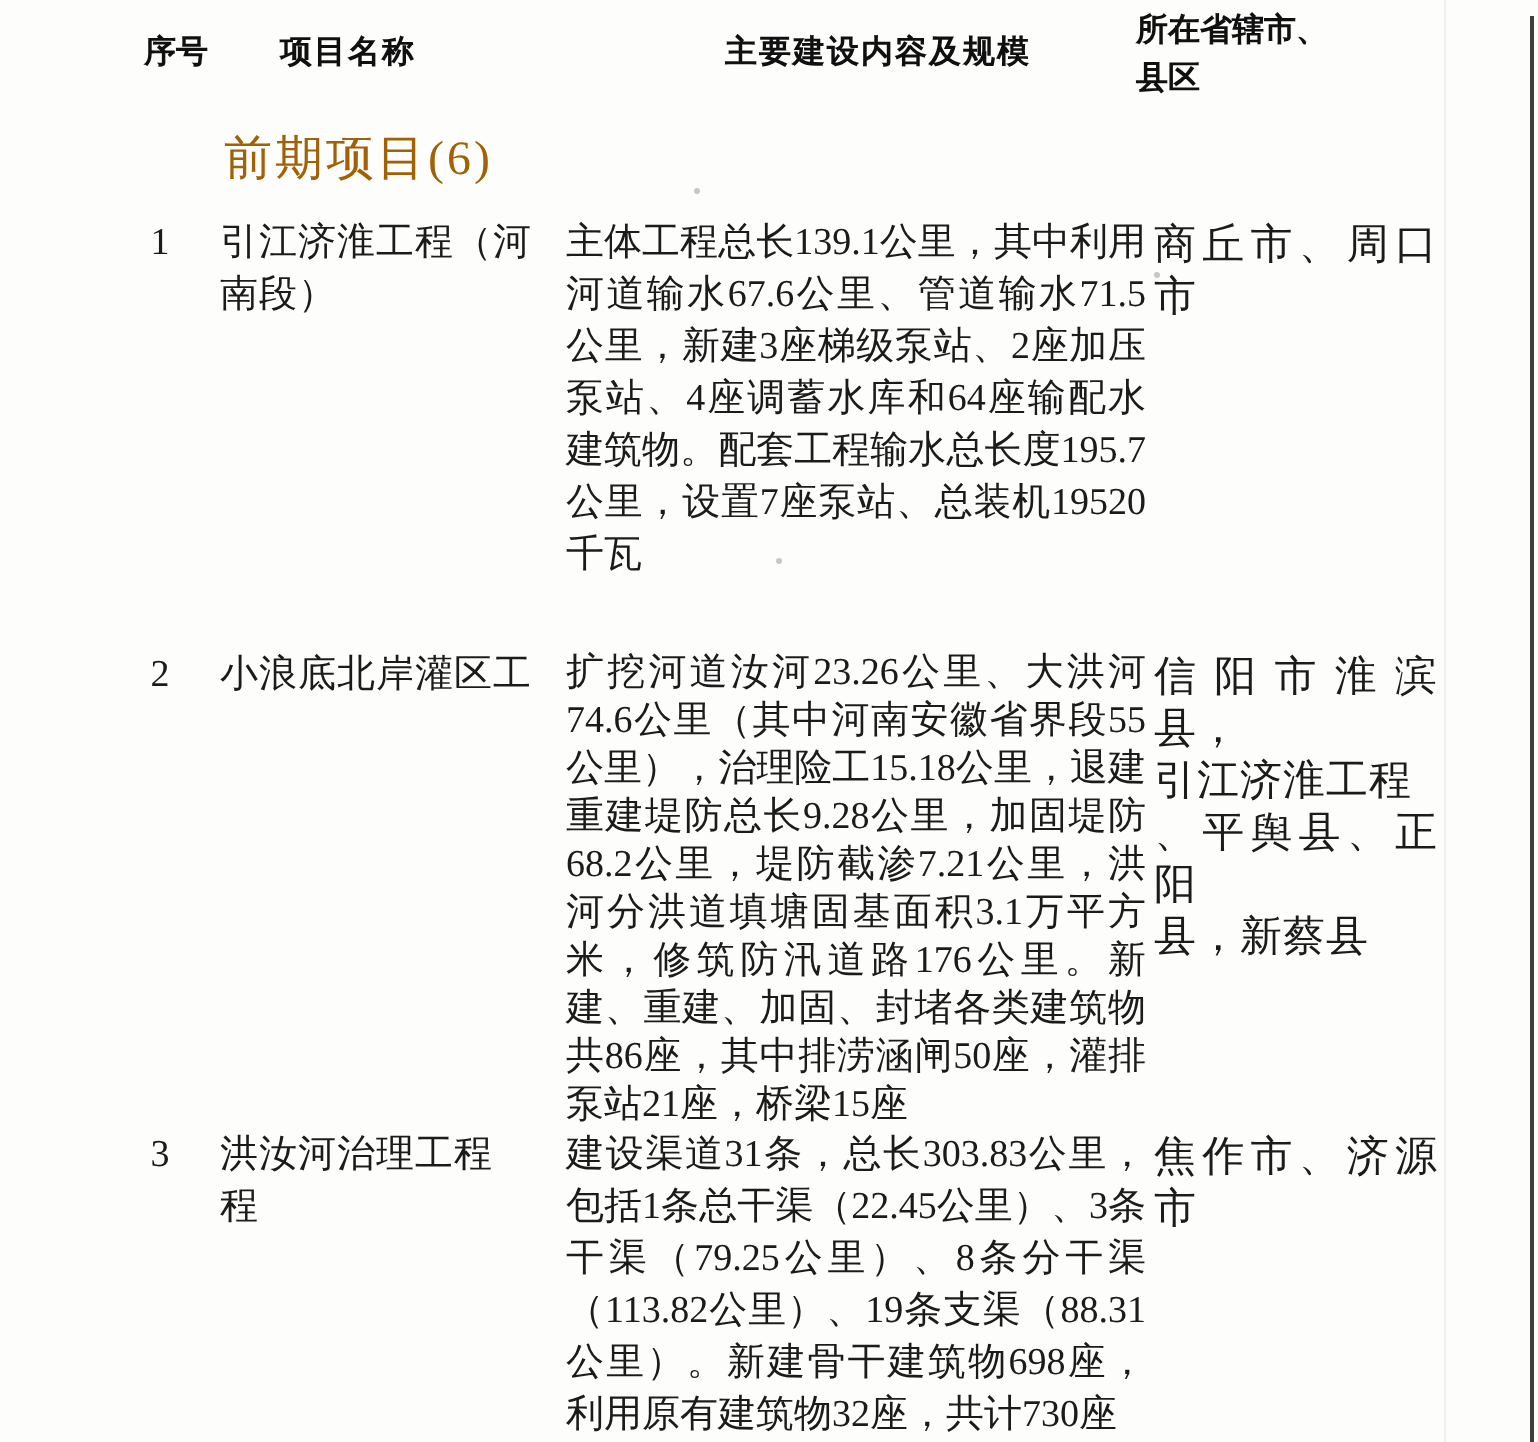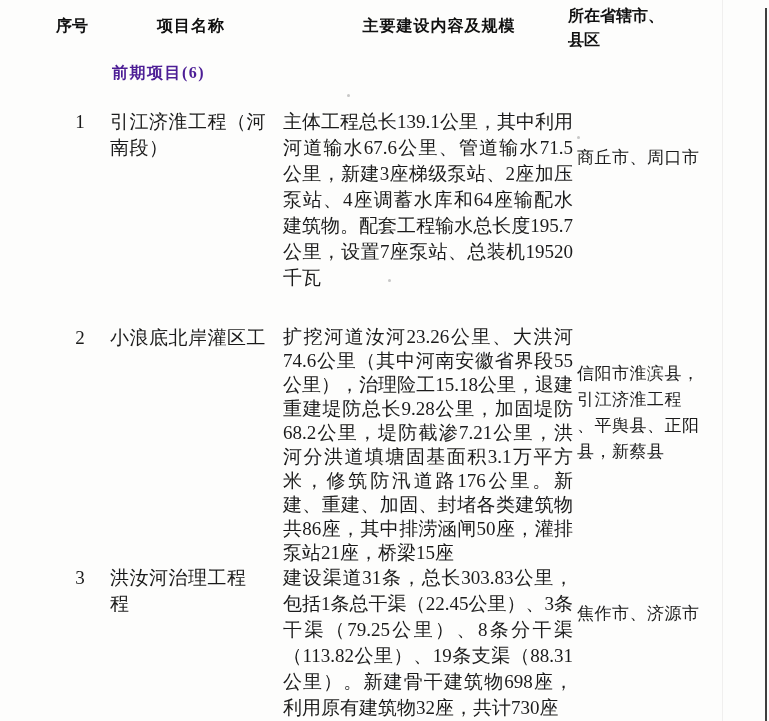--- a/index.html
+++ b/index.html
@@ -10,31 +10,31 @@
     overflow:hidden;
     font-family:"Liberation Serif","DejaVu Serif",serif;
     color:#1b1b1b;
   }
   .row{position:absolute;left:0;width:100%;height:0;overflow:visible;}
   .cell{position:absolute;top:0;}
   
   .c-no{left:58px;width:44px;text-align:center;font-size:19px;line-height:26px;}
   .c-name{left:110px;width:162px;font-size:19px;line-height:26px;white-space:pre-line;text-align:justify;letter-spacing:0.5px;}
   .c-content{left:283px;width:290px;font-size:19px;text-align:justify;text-justify:inter-ideograph;}
-  .c-loc{left:577px;width:142px;font-size:17px;line-height:26px;white-space:pre-line;text-align:justify;letter-spacing:0.5px;margin-top:36px;}
+  .c-loc{left:577px;width:142px;font-size:21px;line-height:26px;white-space:pre-line;text-align:justify;letter-spacing:0.5px;}
   .lh26{line-height:26px;}
   .lh24{line-height:24px;}
   
   .hdr{font-weight:bold;font-size:16px;color:#101010;}
-  .h-no{left:56px;width:48px;top:16px;text-align:left;}
-  .h-name{left:110px;width:162px;top:16px;text-align:center;letter-spacing:1px;}
+  .h-no{left:56px;width:48px;top:16px;text-align:right;}
+  .h-name{left:93px;width:162px;top:16px;text-align:center;letter-spacing:1px;}
   .h-content{left:294px;width:290px;top:16px;text-align:center;letter-spacing:1px;}
   .h-loc{left:568px;width:152px;top:4px;white-space:pre-line;line-height:24px;}
   
-  .section{position:absolute;left:112px;top:63px;font-weight:bold;font-size:16px;letter-spacing:1.5px;color:#4c1d95;}
+  .section{position:absolute;left:112px;top:63px;font-weight:normal;font-size:24px;letter-spacing:1.5px;color:#a16207;}
   
   .edge-line{position:absolute;left:765px;top:8px;width:2px;height:713px;background:#3f3f3f;}
   .faint-line{position:absolute;left:722px;top:0;width:1px;height:721px;background:#f0efee;}
   .speck{position:absolute;width:3px;height:3px;border-radius:50%;background:#9a9a9a;opacity:.55;}
 </style>
 </head>
 <body>
 
 <div class="page">
 

